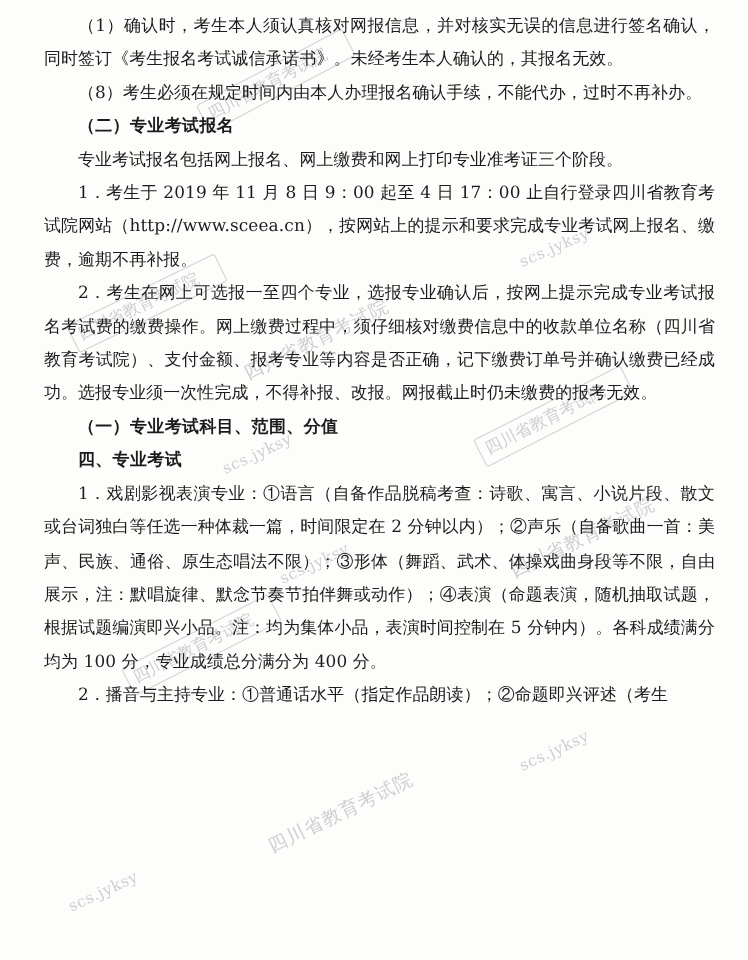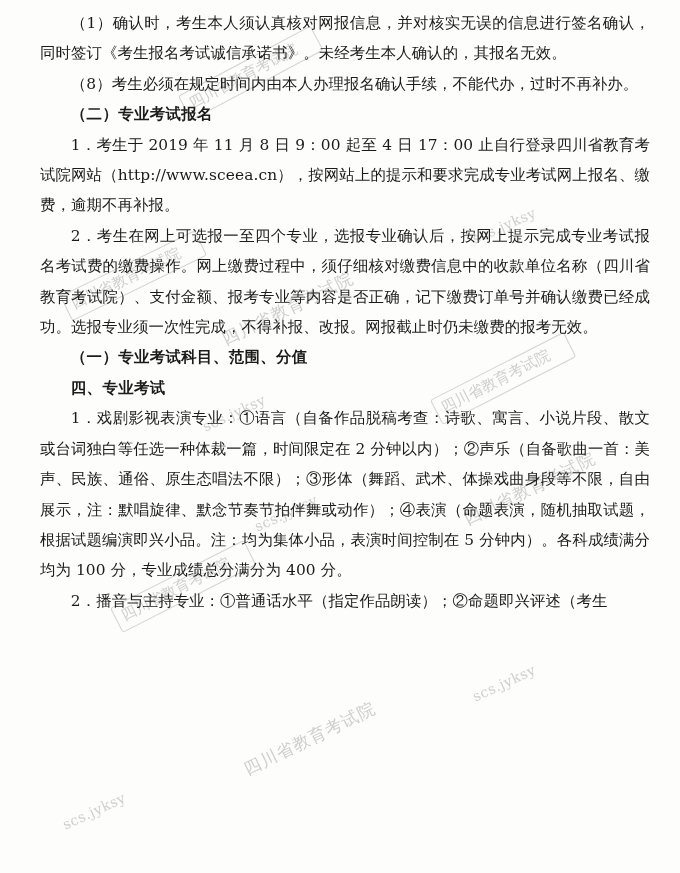--- a/index.html
+++ b/index.html
@@ -107,20 +107,21 @@
       </div>
       <div class="wm wm-en" style="left: 470px; top: 690px; transform: rotate(-25deg);">scs.jyksy</div>
       <div class="wm wm-cn" style="left: 240px; top: 760px; transform: rotate(-26deg);">四川省教育考试院</div>
       <div class="wm wm-en" style="left: 60px; top: 818px; transform: rotate(-25deg);">scs.jyksy</div>
     </div>
 
   <div class="doc-body">
       <p class="para">（1）确认时，考生本人须认真核对网报信息，并对核实无误的信息进行签名确认，同时签订《考生报名考试诚信承诺书》。未经考生本人确认的，其报名无效。</p>
       <p class="para">（8）考生必须在规定时间内由本人办理报名确认手续，不能代办，过时不再补办。</p>
       <p class="heading">（二）专业考试报名</p>
+      <p class="para">专业考试报名包括网上报名、网上缴费和网上打印专业准考证三个阶段。</p>
       <p class="para">1．考生于 2019 年 11 月 8 日 9：00 起至 4 日 17：00 止自行登录四川省教育考试院网站（http://www.sceea.cn），按网站上的提示和要求完成专业考试网上报名、缴费，逾期不再补报。</p>
       <p class="para">2．考生在网上可选报一至四个专业，选报专业确认后，按网上提示完成专业考试报名考试费的缴费操作。网上缴费过程中，须仔细核对缴费信息中的收款单位名称（四川省教育考试院）、支付金额、报考专业等内容是否正确，记下缴费订单号并确认缴费已经成功。选报专业须一次性完成，不得补报、改报。网报截止时仍未缴费的报考无效。</p>
       <p class="heading">（一）专业考试科目、范围、分值</p>
       <p class="heading">四、专业考试</p>
       <p class="para">1．戏剧影视表演专业：①语言（自备作品脱稿考查：诗歌、寓言、小说片段、散文或台词独白等任选一种体裁一篇，时间限定在 2 分钟以内）；②声乐（自备歌曲一首：美声、民族、通俗、原生态唱法不限）；③形体（舞蹈、武术、体操戏曲身段等不限，自由展示，注：默唱旋律、默念节奏节拍伴舞或动作）；④表演（命题表演，随机抽取试题，根据试题编演即兴小品。注：均为集体小品，表演时间控制在 5 分钟内）。各科成绩满分均为 100 分，专业成绩总分满分为 400 分。</p>
       <p class="para">2．播音与主持专业：①普通话水平（指定作品朗读）；②命题即兴评述（考生</p>
     </div>
 
 </div>
 

